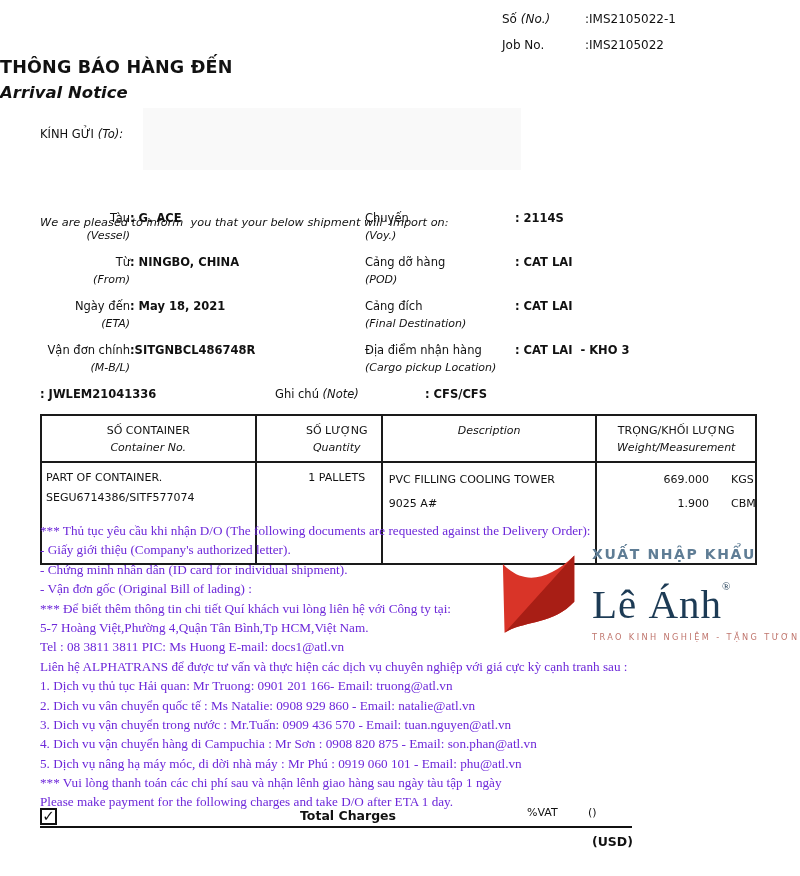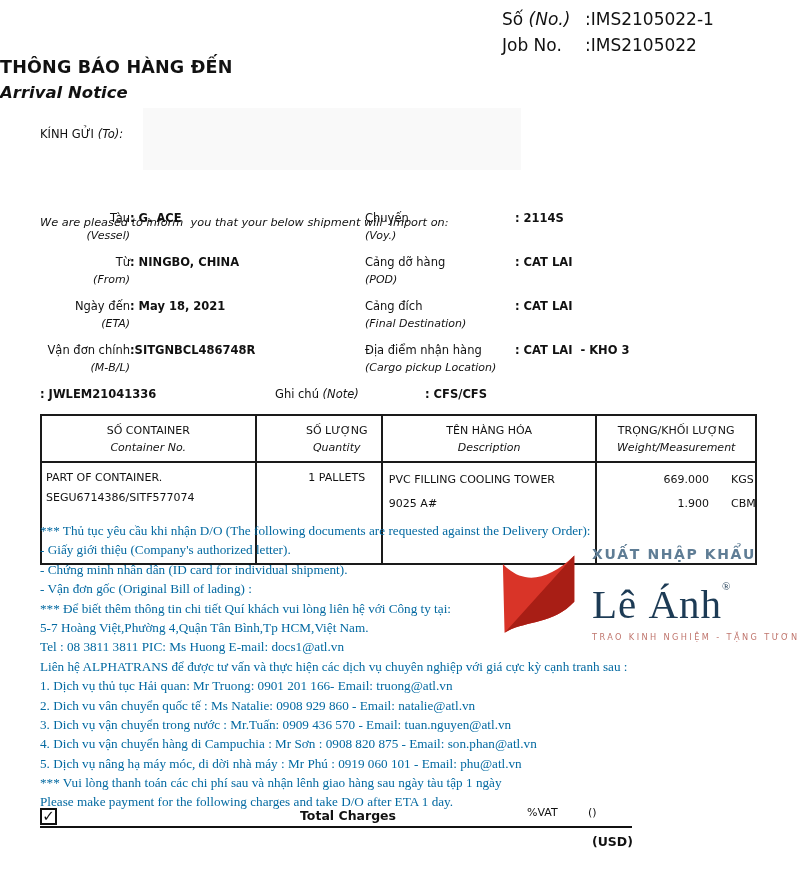--- a/index.html
+++ b/index.html
@@ -5,21 +5,21 @@
   html,body{margin:0;padding:0;background:#fff;}
   .page{
     position:relative;width:800px;height:876px;background:#ffffff;
     font-family:"DejaVu Sans","Liberation Sans",sans-serif;
     color:#111;overflow:hidden;
   }
   .abs{position:absolute;}
   .it{font-style:italic;}
 
   
-  .meta{left:502px;top:6px;font-size:17px;}
+  .meta{left:502px;top:6px;font-size:12px;}
   .meta-row{display:flex;height:26px;align-items:center;}
   .meta-label{width:83px;white-space:pre;}
   .meta-value{white-space:pre;}
 
   
   .title-vi{left:0;top:57px;width:800px;text-align:left;font-size:17.5px;font-weight:bold;letter-spacing:.2px;}
   .title-en{left:0;top:83px;width:800px;text-align:left;font-size:16.5px;font-weight:bold;font-style:italic;}
 
   
   .redact{left:143px;top:108px;width:378px;height:62px;background:#f9f9f9;}
@@ -55,21 +55,21 @@
   .h-en{line-height:17px;font-style:italic;}
   .tbody .tcell{height:100px;padding-top:5px;}
   .cont-line{line-height:20px;padding-left:4px;white-space:pre;}
   .qty{text-align:center;line-height:20px;}
   .desc-line{line-height:24px;padding-left:6px;white-space:pre;}
   .wline{display:flex;line-height:24px;padding-left:23px;}
   .wval{flex:1;text-align:right;}
   .wunit{width:46px;text-align:left;padding-left:22px;box-sizing:border-box;}
 
   
-  .notes{left:40px;top:521px;width:640px;font-family:"Liberation Serif","DejaVu Serif",serif;font-size:13.2px;color:#0369a1;}
+  .notes{left:40px;top:521px;width:640px;font-family:"Liberation Serif","DejaVu Serif",serif;font-size:13.2px;color:#6d28d9;}
   .note-line{height:19.4px;line-height:19.4px;white-space:pre;}
 
   
   .logo{left:495px;top:545px;width:300px;height:95px;}
   .logo-icon{position:absolute;left:2px;top:8px;width:84px;height:84px;}
   .logo-text{position:absolute;left:97px;top:0;}
   .logo-top{font-size:14px;font-weight:bold;letter-spacing:1.6px;color:#5f7d95;line-height:18px;}
   .logo-name{font-family:"Liberation Serif","DejaVu Serif",serif;font-size:41px;line-height:46px;color:#1d3b55;letter-spacing:1px;}
   .logo-reg{font-size:11px;vertical-align:28px;color:#1d3b55;}
   .logo-tagline{font-size:8.2px;letter-spacing:2.4px;color:#c0766e;line-height:14px;margin-top:3px;white-space:pre;}
@@ -197,21 +197,20 @@
     <div class="trow thead">
       <div class="tcell tc1">
         <div class="h-vi">SỐ CONTAINER</div>
         <div class="h-en">Container No.</div>
       </div>
       <div class="tcell tc2">
         <div class="h-vi">SỐ LƯỢNG</div>
         <div class="h-en">Quantity</div>
       </div>
       <div class="tcell tc3">
-        <div class="h-vi">TÊN HÀNG HÓA</div>
         <div class="h-en">Description</div>
       </div>
       <div class="tcell tc4">
         <div class="h-vi">TRỌNG/KHỐI LƯỢNG</div>
         <div class="h-en">Weight/Measurement</div>
       </div>
     </div>
     <div class="trow tbody">
       <div class="tcell tc1">
         <div class="cont-line">PART OF CONTAINER.</div>

